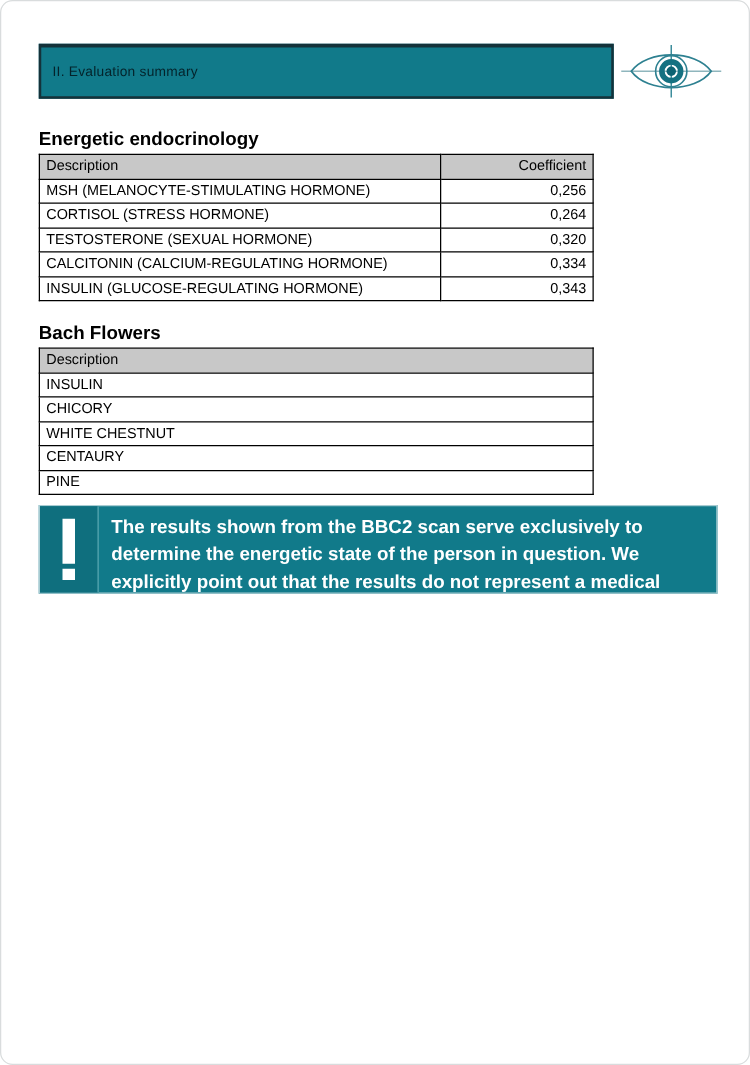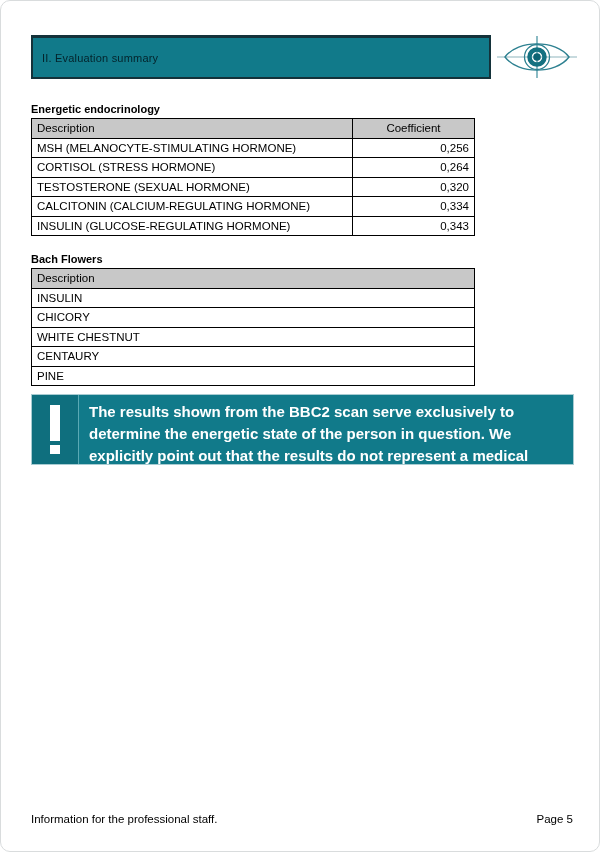--- a/index.html
+++ b/index.html
@@ -28,41 +28,41 @@
     border-top-width:3px;
     display:flex; align-items:center;
     padding-left:9px;
   }
   .topbar-title { font-size:11px; font-weight:500; color:#04232b; letter-spacing:.2px; }
   .logo { margin-left:5px; flex:0 0 auto; }
 
   
   .section-title {
     margin:23px 0 3px 30px;
-    font-size:11px; font-weight:bold; color:#000;
+    font-size:15px; font-weight:bold; color:#000;
   }
   .section-title.second { margin-top:17px; }
 
   
   table {
     border-collapse:collapse;
     margin-left:30px;
     width:444px;
     table-layout:fixed;
     font-size:11.5px;
   }
   th, td {
     border:1px solid #000;
     padding:1px 5px;
     height:16.5px; line-height:16.5px;
     white-space:nowrap; overflow:hidden;
     font-weight:normal;
   }
   thead th { background:var(--header-gray, #c8c8c8); text-align:left; }
-  th.coeff-h { width:111px; text-align:center; }
+  th.coeff-h { width:111px; text-align:right; }
   td.coeff { text-align:right; }
 
   
   .notice {
     display:flex;
     margin:8px 0 0 30px;
     width:543px; height:71px;
     box-sizing:border-box;
     background:var(--teal, #117a8a);
     border:1px solid #a8ccd2;
@@ -168,18 +168,14 @@
   </table>
 
   <div class="notice">
     <div class="notice-icon-box">
       <div class="excl-bar"></div>
       <div class="excl-dot"></div>
     </div>
     <div class="notice-text">The results shown from the BBC2 scan serve exclusively to determine the energetic state of the person in question. We explicitly point out that the results do not represent a medical diagnosis and cannot replace it.</div>
   </div>
 
-  <div class="footer">
-    <span>Information for the professional staff.</span>
-    <span>Page 5</span>
-  </div>
 
 </div>
 
 </body></html>

